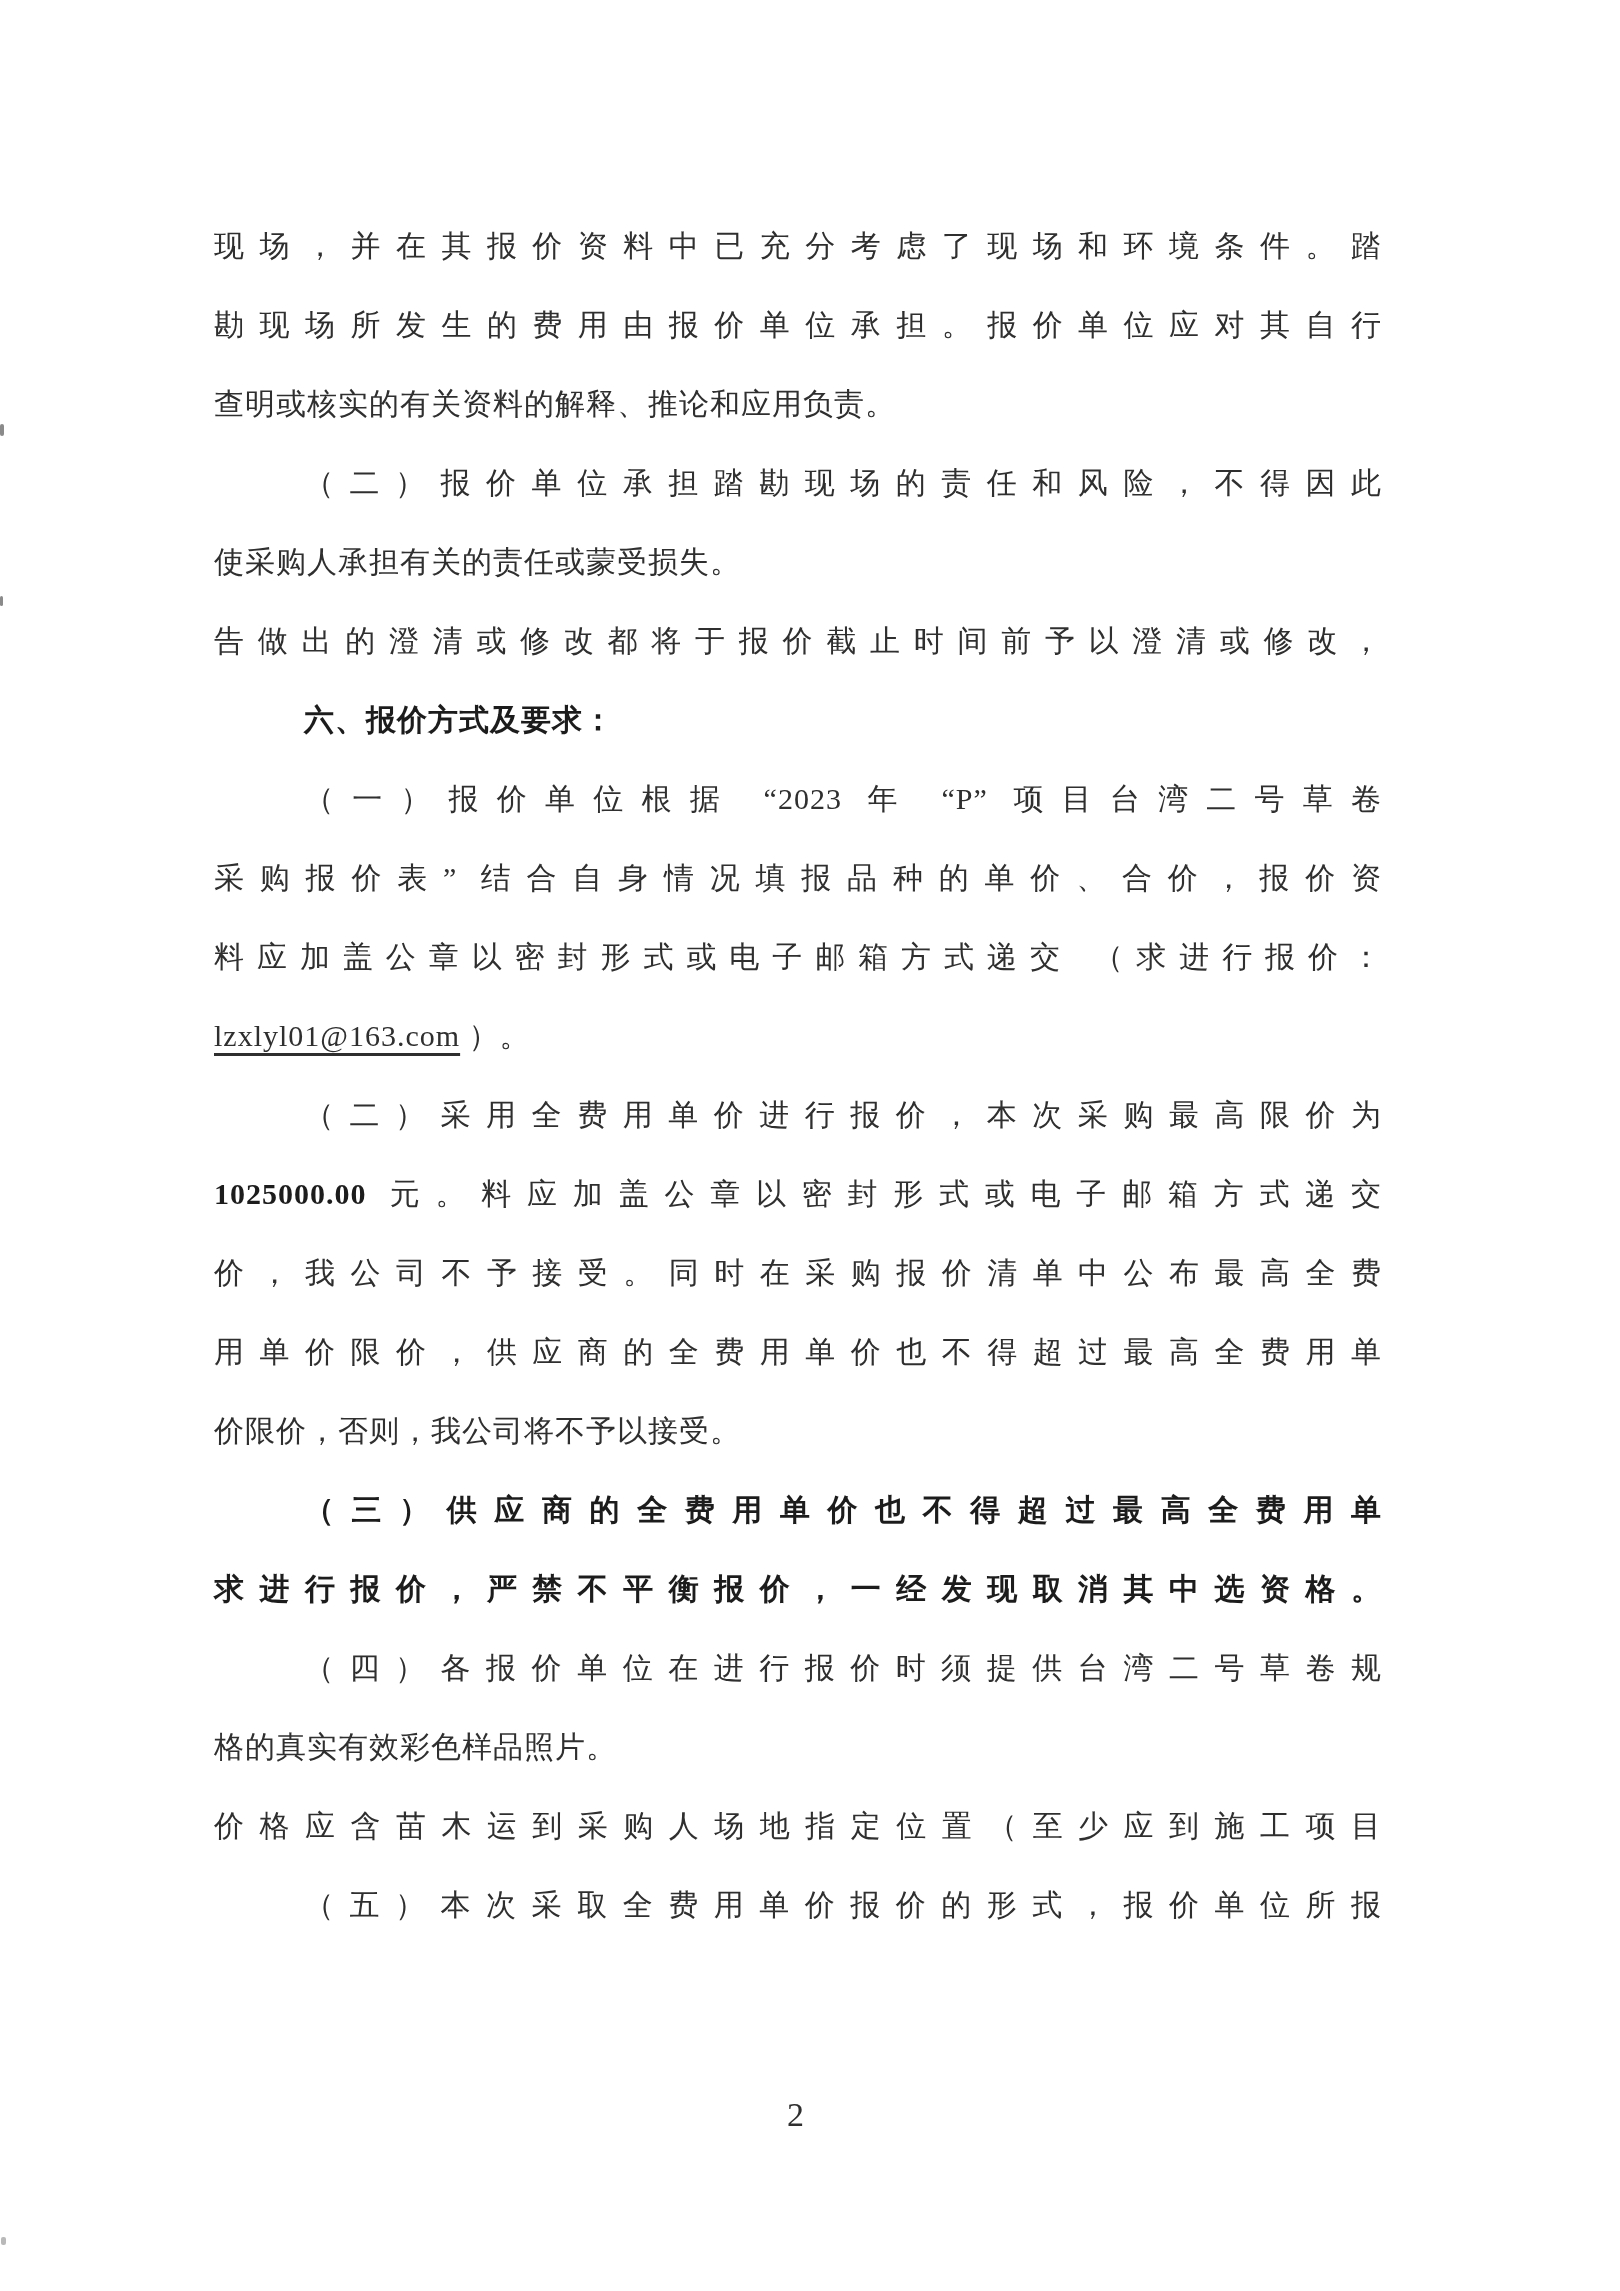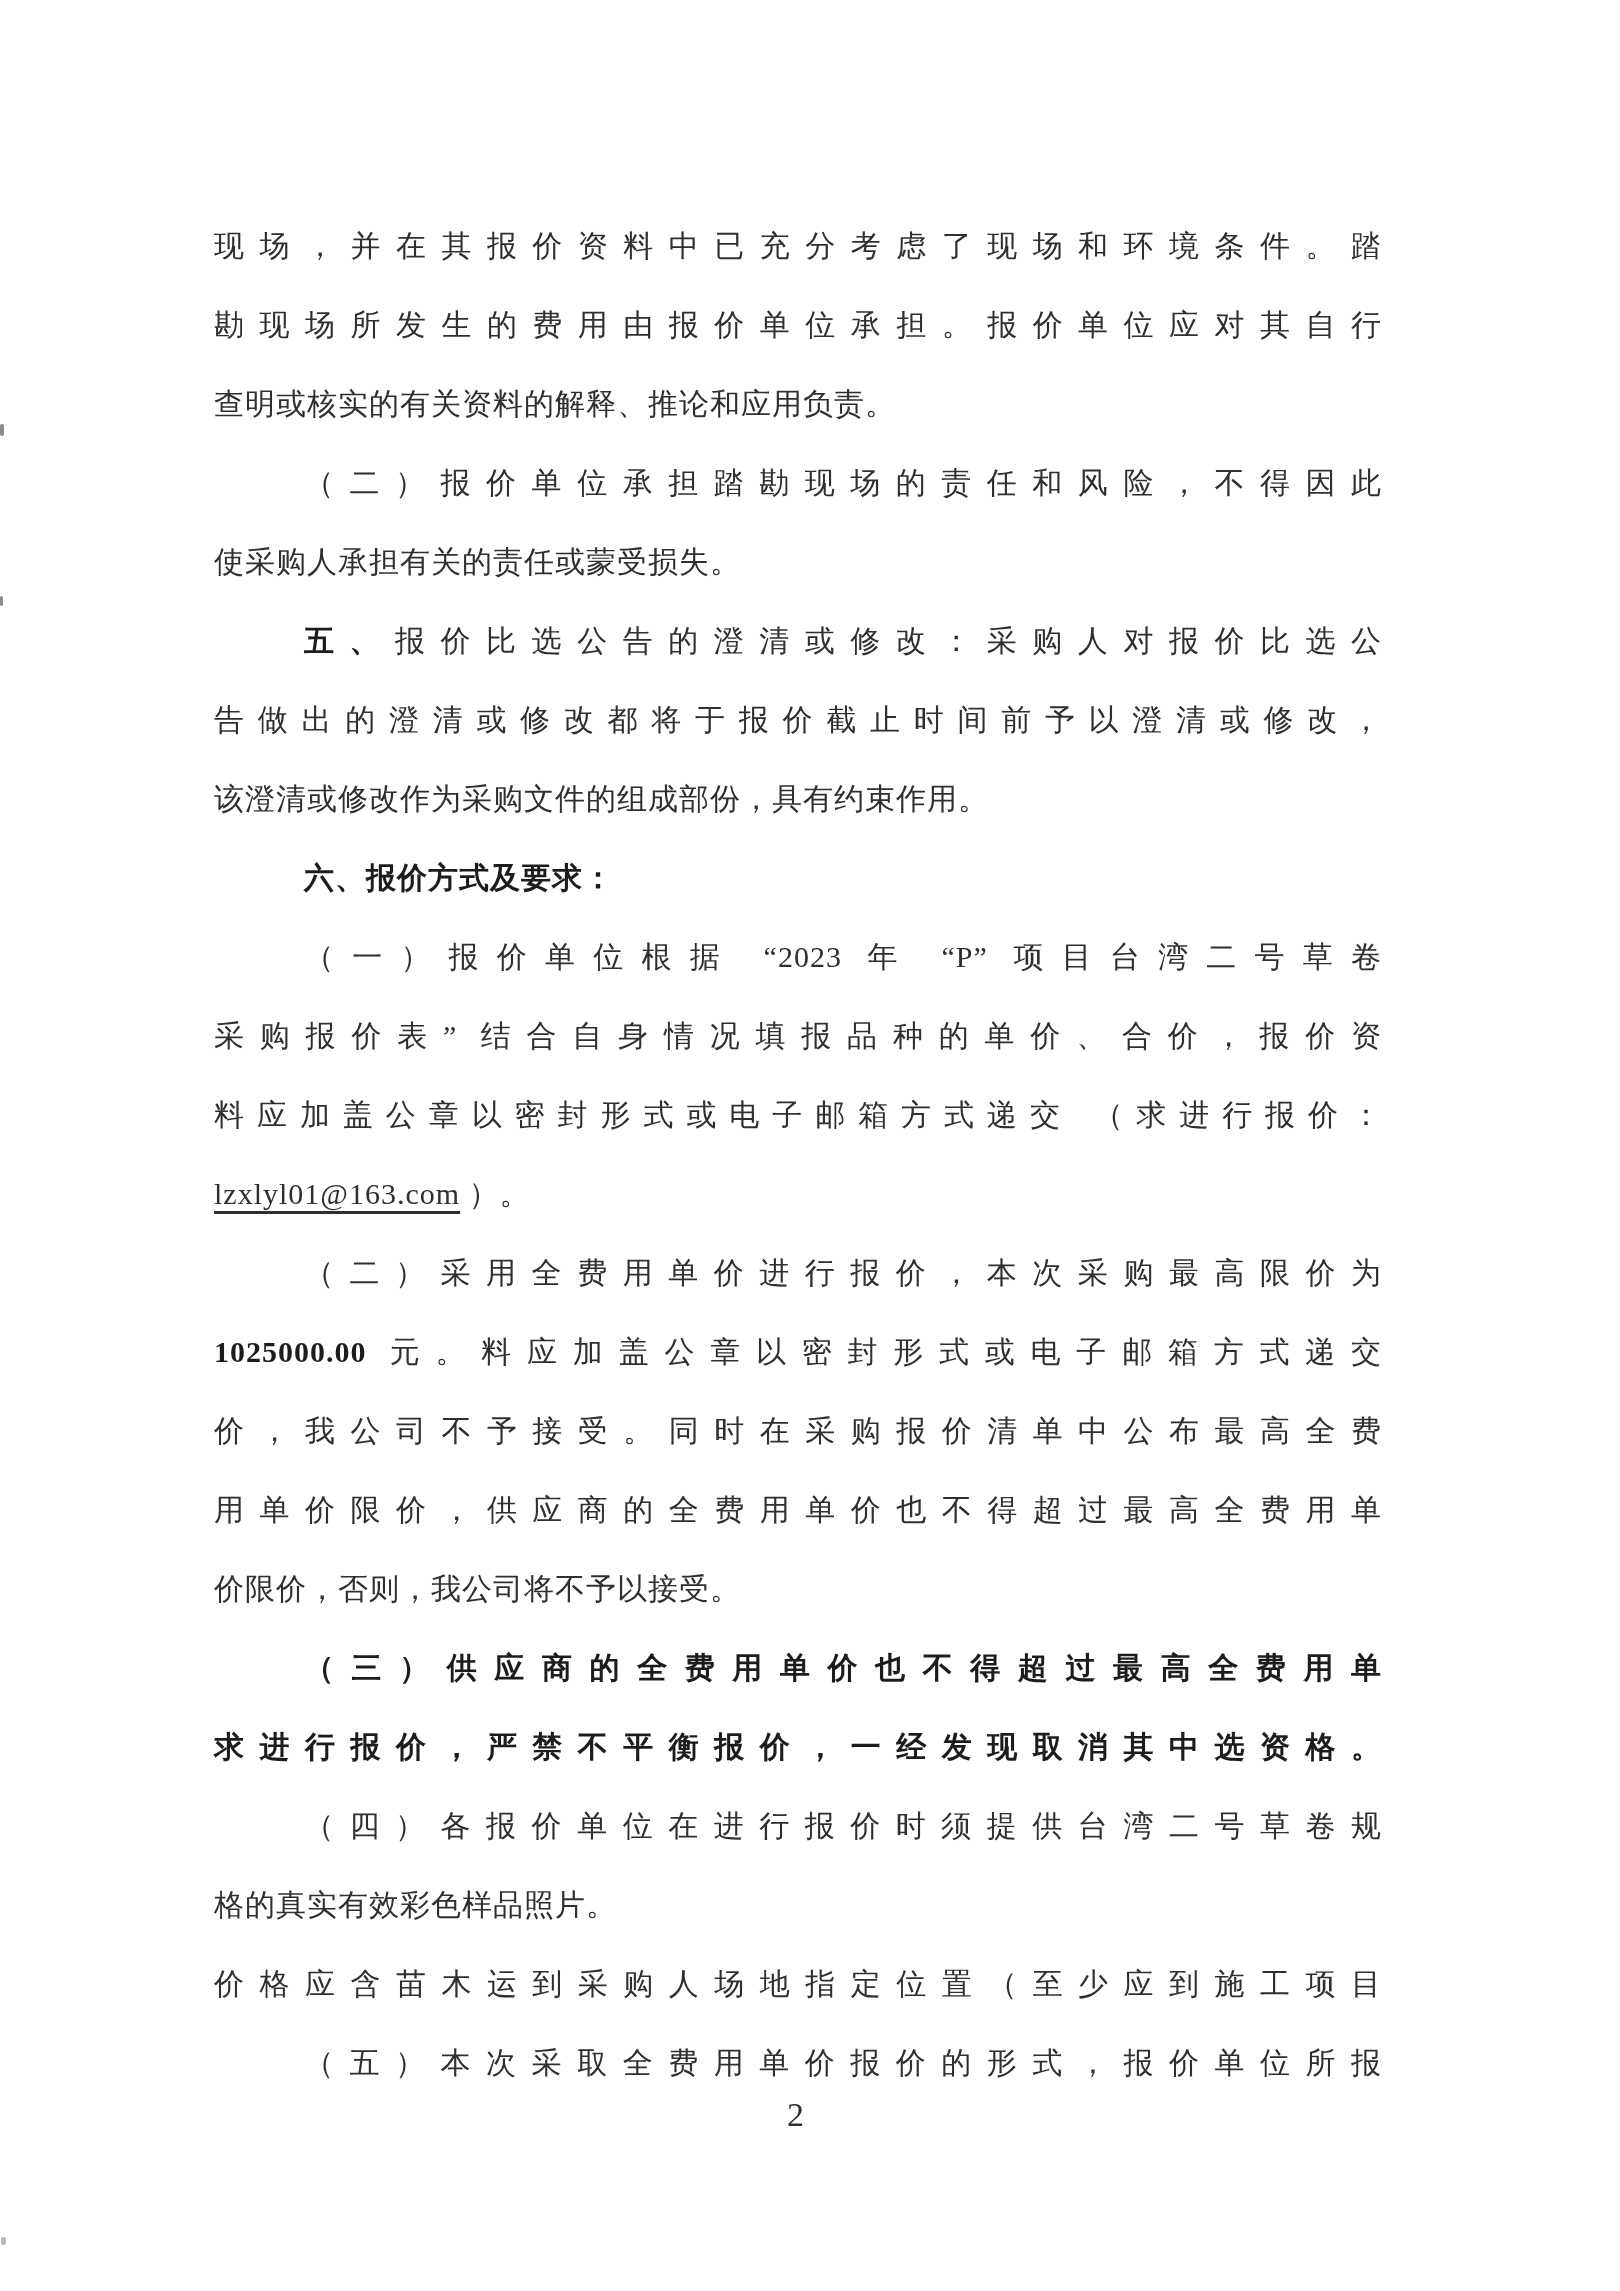--- a/index.html
+++ b/index.html
@@ -68,23 +68,21 @@
 <div class="artifact artifact-1"></div>
 <div class="artifact artifact-2"></div>
 <div class="artifact artifact-3"></div>
 
 <div class="doc-body">
     <div class="line just"><span>现场，并在其报价资料中已充分考虑了现场和环境条件。踏</span></div>
     <div class="line just"><span>勘现场所发生的费用由报价单位承担。报价单位应对其自行</span></div>
     <div class="line"><span>查明或核实的有关资料的解释、推论和应用负责。</span></div>
     <div class="line indent just"><span>（二）报价单位承担踏勘现场的责任和风险，不得因此</span></div>
     <div class="line"><span>使采购人承担有关的责任或蒙受损失。</span></div>
-    <div class="line indent just"><span class="b">五、</span><span>报价比选公告的澄清或修改：采购人对报价比选公</span></div>
     <div class="line just"><span>告做出的澄清或修改都将于报价截止时间前予以澄清或修改，</span></div>
-    <div class="line"><span>该澄清或修改作为采购文件的组成部份，具有约束作用。</span></div>
     <div class="line indent"><span class="b">六、报价方式及要求：</span></div>
     <div class="line indent just"><span>（一）报价单位根据 “2023 年 “P” 项目台湾二号草卷</span></div>
     <div class="line just"><span>采购报价表” 结合自身情况填报品种的单价、合价，报价资</span></div>
     <div class="line just"><span>料应加盖公章以密封形式或电子邮箱方式递交 （求进行报价：</span></div>
     <div class="line"><span class="u">lzxlyl01@163.com</span><span> ）。</span></div>
     <div class="line indent just"><span>（二）采用全费用单价进行报价，本次采购最高限价为</span></div>
     <div class="line just"><span class="b">1025000.00</span><span> 元。料应加盖公章以密封形式或电子邮箱方式递交</span></div>
     <div class="line just"><span>价，我公司不予接受。同时在采购报价清单中公布最高全费</span></div>
     <div class="line just"><span>用单价限价，供应商的全费用单价也不得超过最高全费用单</span></div>
     <div class="line"><span>价限价，否则，我公司将不予以接受。</span></div>

